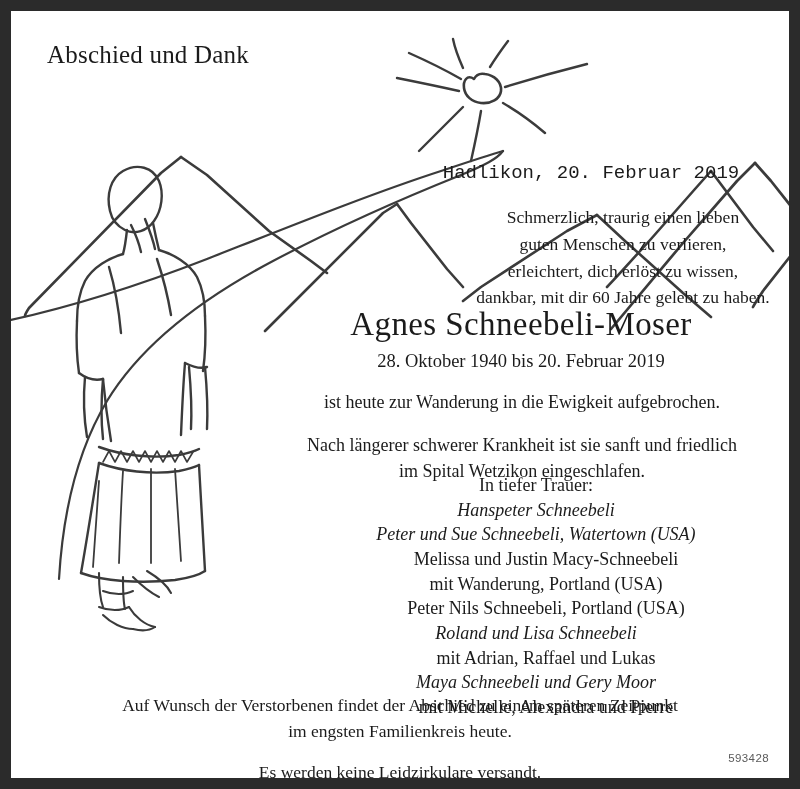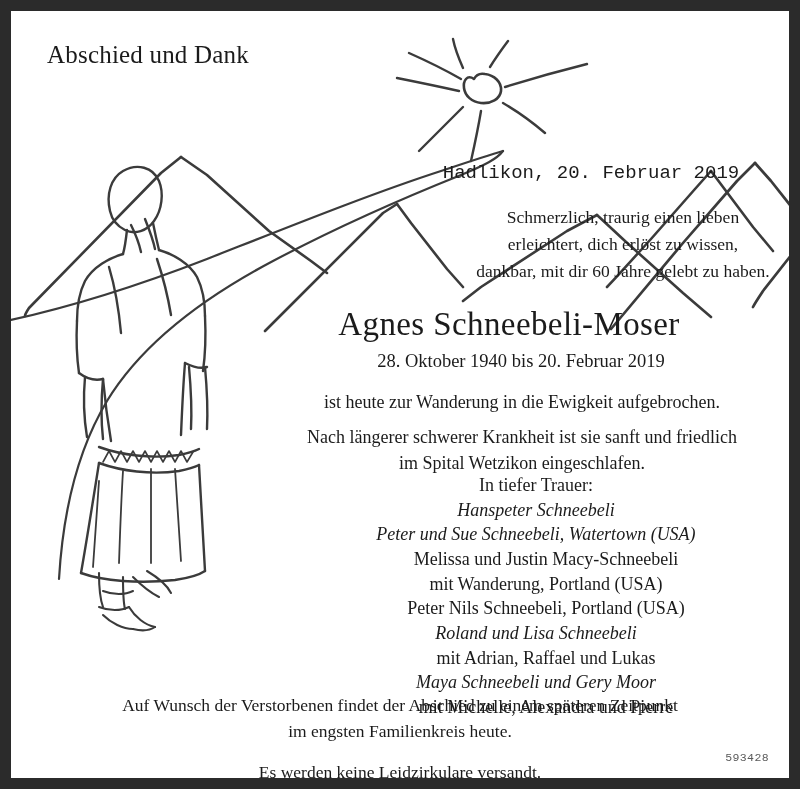--- a/index.html
+++ b/index.html
@@ -62,21 +62,21 @@
   }
   #verse {
     left: 447px;
     top: 193px;
     width: 330px;
     font-size: 17.5px;
     line-height: 1.53;
     text-align: center;
   }
   #deceased-name {
-    left: 243px;
+    left: 255px;
     top: 295px;
     width: 510px;
     text-align: center;
     font-size: 33px;
     letter-spacing: 0.4px;
     white-space: nowrap;
   }
   #life-dates {
     left: 255px;
     top: 340px;
@@ -85,21 +85,21 @@
     font-size: 18.5px;
   }
   #statement {
     left: 255px;
     top: 378px;
     width: 512px;
     font-size: 18px;
     line-height: 1.48;
     text-align: center;
   }
-  #statement .para2 { margin-top: 8px; }
+  #statement .para2 { margin-top: 16px; }
   #statement .para2 .l { display: block; }
 
   #mourners {
     left: 290px;
     top: 462px;
     width: 470px;
     font-size: 18px;
     line-height: 1.37;
     text-align: center;
   }
@@ -116,21 +116,21 @@
     line-height: 1.5;
     text-align: center;
   }
   #closing .gap { display: block; height: 14px; }
   #closing .l { display: block; }
 
   #ref-number {
     position: absolute;
     right: 20px;
     bottom: 14px;
-    font-family: Liberation Mono, monospace;
+    font-family: Liberation Sans, sans-serif;
     font-size: 11.5px;
     color: #5a5a5a;
     letter-spacing: 0.4px;
     z-index: 20;
   }
 </style>
 </head>
 <body>
 
 <div id="page">
@@ -240,20 +240,21 @@
 
       </g>
     </svg>
 
     <div class="txt" id="heading">Abschied und Dank</div>
 
     <div class="txt" id="place-date">Hadlikon, 20. Februar 2019</div>
 
     <div class="txt" id="verse">
       <div>Schmerzlich, traurig einen lieben</div>
+      <div>guten Menschen zu verlieren,</div>
       <div>erleichtert, dich erlöst zu wissen,</div>
       <div>dankbar, mit dir 60 Jahre gelebt zu haben.</div>
     </div>
 
     <div class="txt" id="deceased-name">Agnes Schneebeli-Moser</div>
 
     <div class="txt" id="life-dates">28. Oktober 1940 bis 20. Februar 2019</div>
 
     <div class="txt" id="statement">
       <div class="para1">ist heute zur Wanderung in die Ewigkeit aufgebrochen.</div>

